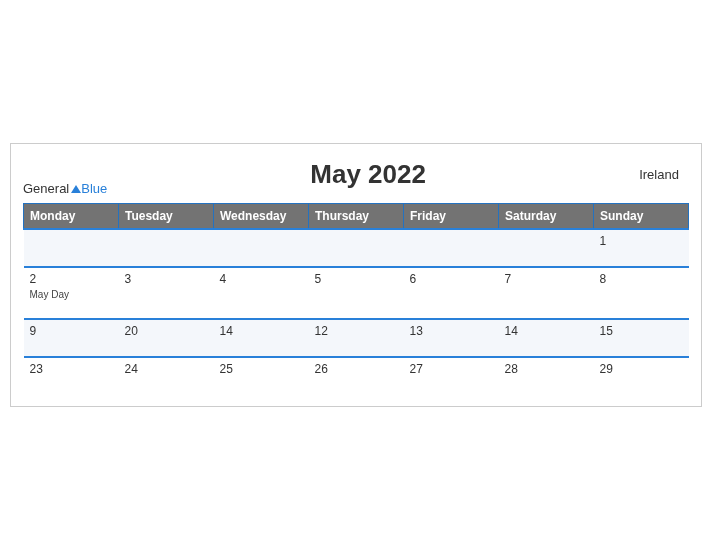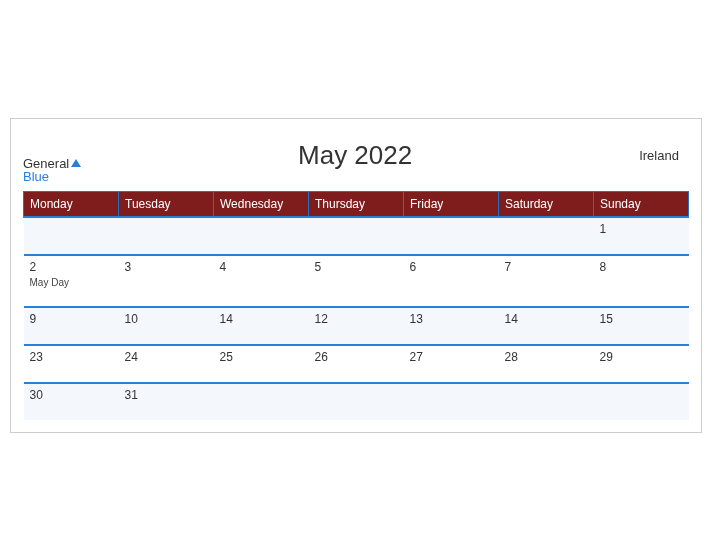--- a/index.html
+++ b/index.html
@@ -19,21 +19,21 @@
       padding: 10px 12px 12px 12px;
     }
     .header {
       display: flex;
       align-items: center;
       justify-content: space-between;
       margin-bottom: 8px;
     }
     .logo {
       display: flex;
-      flex-direction: column;
+      flex-direction: row;
       line-height: 1;
       margin-top: 28px;
     }
     .logo-general {
       font-size: 13px;
       color: #333;
       font-weight: normal;
     }
     .logo-blue {
       font-size: 13px;
@@ -46,40 +46,40 @@
       height: 0;
       border-left: 5px solid transparent;
       border-right: 5px solid transparent;
       border-bottom: 8px solid #2980d9;
       margin-left: 2px;
       vertical-align: middle;
       margin-bottom: 2px;
     }
     .title {
       font-size: 26px;
-      font-weight: normal;
+      font-weight: bold;
       color: #333;
       text-align: center;
       flex: 1;
     }
     .country {
       font-size: 13px;
       color: #333;
       text-align: center;
       min-width: 60px;
     }
     .calendar-table {
       width: 100%;
       border-collapse: collapse;
     }
     .calendar-table thead tr th {
-      background: #7f1d1d;
+      background: #737373;
       color: #fff;
       font-size: 12px;
-      font-weight: normal;
+      font-weight: bold;
       padding: 5px 6px;
       text-align: left;
       border: 1px solid #2472c0;
     }
     .calendar-table tbody tr td {
       border-top: 2px solid #2980d9;
       vertical-align: top;
       padding: 4px 6px 18px 6px;
       font-size: 12px;
       color: #333;
@@ -143,40 +143,31 @@
           <td><span class="day-number">2</span><div class="holiday">May Day</div></td>
           <td><span class="day-number">3</span></td>
           <td><span class="day-number">4</span></td>
           <td><span class="day-number">5</span></td>
           <td><span class="day-number">6</span></td>
           <td><span class="day-number">7</span></td>
           <td><span class="day-number">8</span></td>
         </tr>
         <tr>
           <td><span class="day-number">9</span></td>
-          <td><span class="day-number">10</span></td>
+          <td><span class="day-number">20</span></td>
           <td><span class="day-number">14</span></td>
           <td><span class="day-number">12</span></td>
           <td><span class="day-number">13</span></td>
           <td><span class="day-number">14</span></td>
           <td><span class="day-number">15</span></td>
         </tr>
         <tr>
           <td><span class="day-number">23</span></td>
           <td><span class="day-number">24</span></td>
           <td><span class="day-number">25</span></td>
           <td><span class="day-number">26</span></td>
           <td><span class="day-number">27</span></td>
           <td><span class="day-number">28</span></td>
           <td><span class="day-number">29</span></td>
         </tr>
-        <tr>
-          <td><span class="day-number">30</span></td>
-          <td><span class="day-number">31</span></td>
-          <td></td>
-          <td></td>
-          <td></td>
-          <td></td>
-          <td></td>
-        </tr>
       </tbody>
   </table>
 </div>
 
 </body></html>

